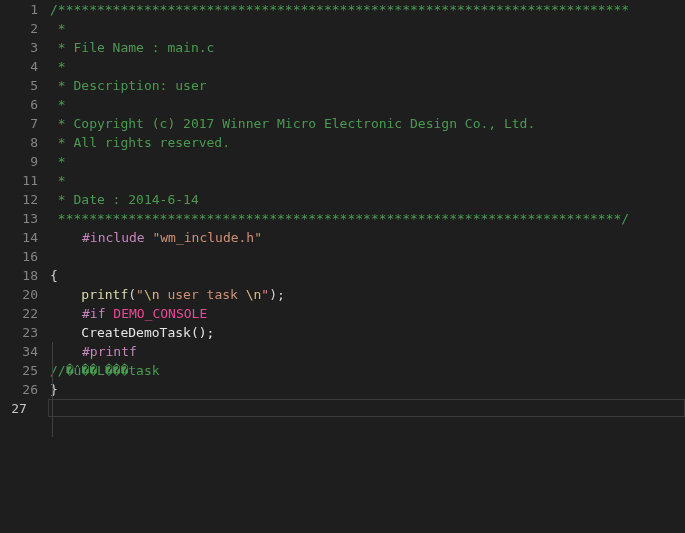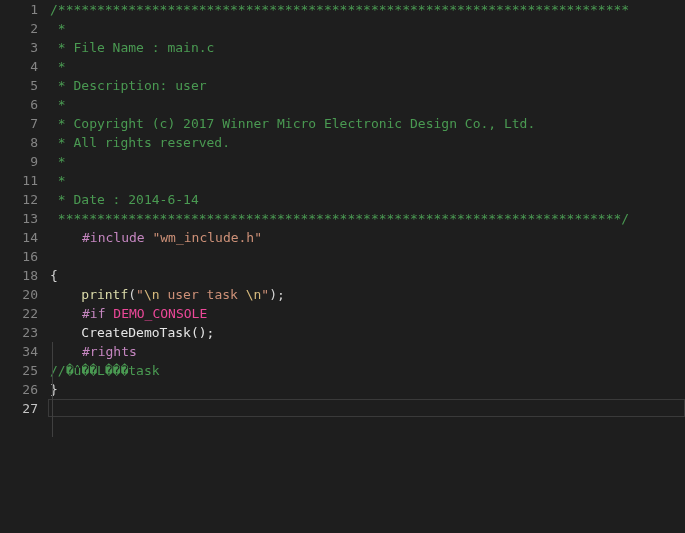--- a/index.html
+++ b/index.html
@@ -38,20 +38,21 @@
     width: 38px;
     text-align: right;
     color: #858585;
     font-size: 13px;
     line-height: 19px;
     font-family: "DejaVu Sans Mono", "Liberation Mono", monospace;
   }
 
   .row.active .gutter-num {
     color: #c6c6c6;
+    text-align: center;
   }
 
   .code {
     position: absolute;
     left: 50px;
     top: 0;
     right: 0;
     height: 19px;
     line-height: 19px;
     white-space: pre;
@@ -200,21 +201,21 @@
     <span class="code"><span class="t-pre">#if</span><span class="t-plain"> </span><span class="t-macroname">DEMO_CONSOLE</span></span>
   </div>
 
   <div class="row">
     <span class="gutter-num">23</span>
     <span class="code"><span>    </span><span class="t-dim">CreateDemoTask();</span></span>
   </div>
 
   <div class="row">
     <span class="gutter-num">34</span>
-    <span class="code t-pre">#rights</span>
+    <span class="code t-pre">#printf</span>
   </div>
 
   <div class="row">
     <span class="gutter-num">25</span>
     <span class="code t-comment">//�û��L���task</span>
   </div>
 
   <div class="row">
     <span class="gutter-num">26</span>
     <span class="code t-punct">}</span>

